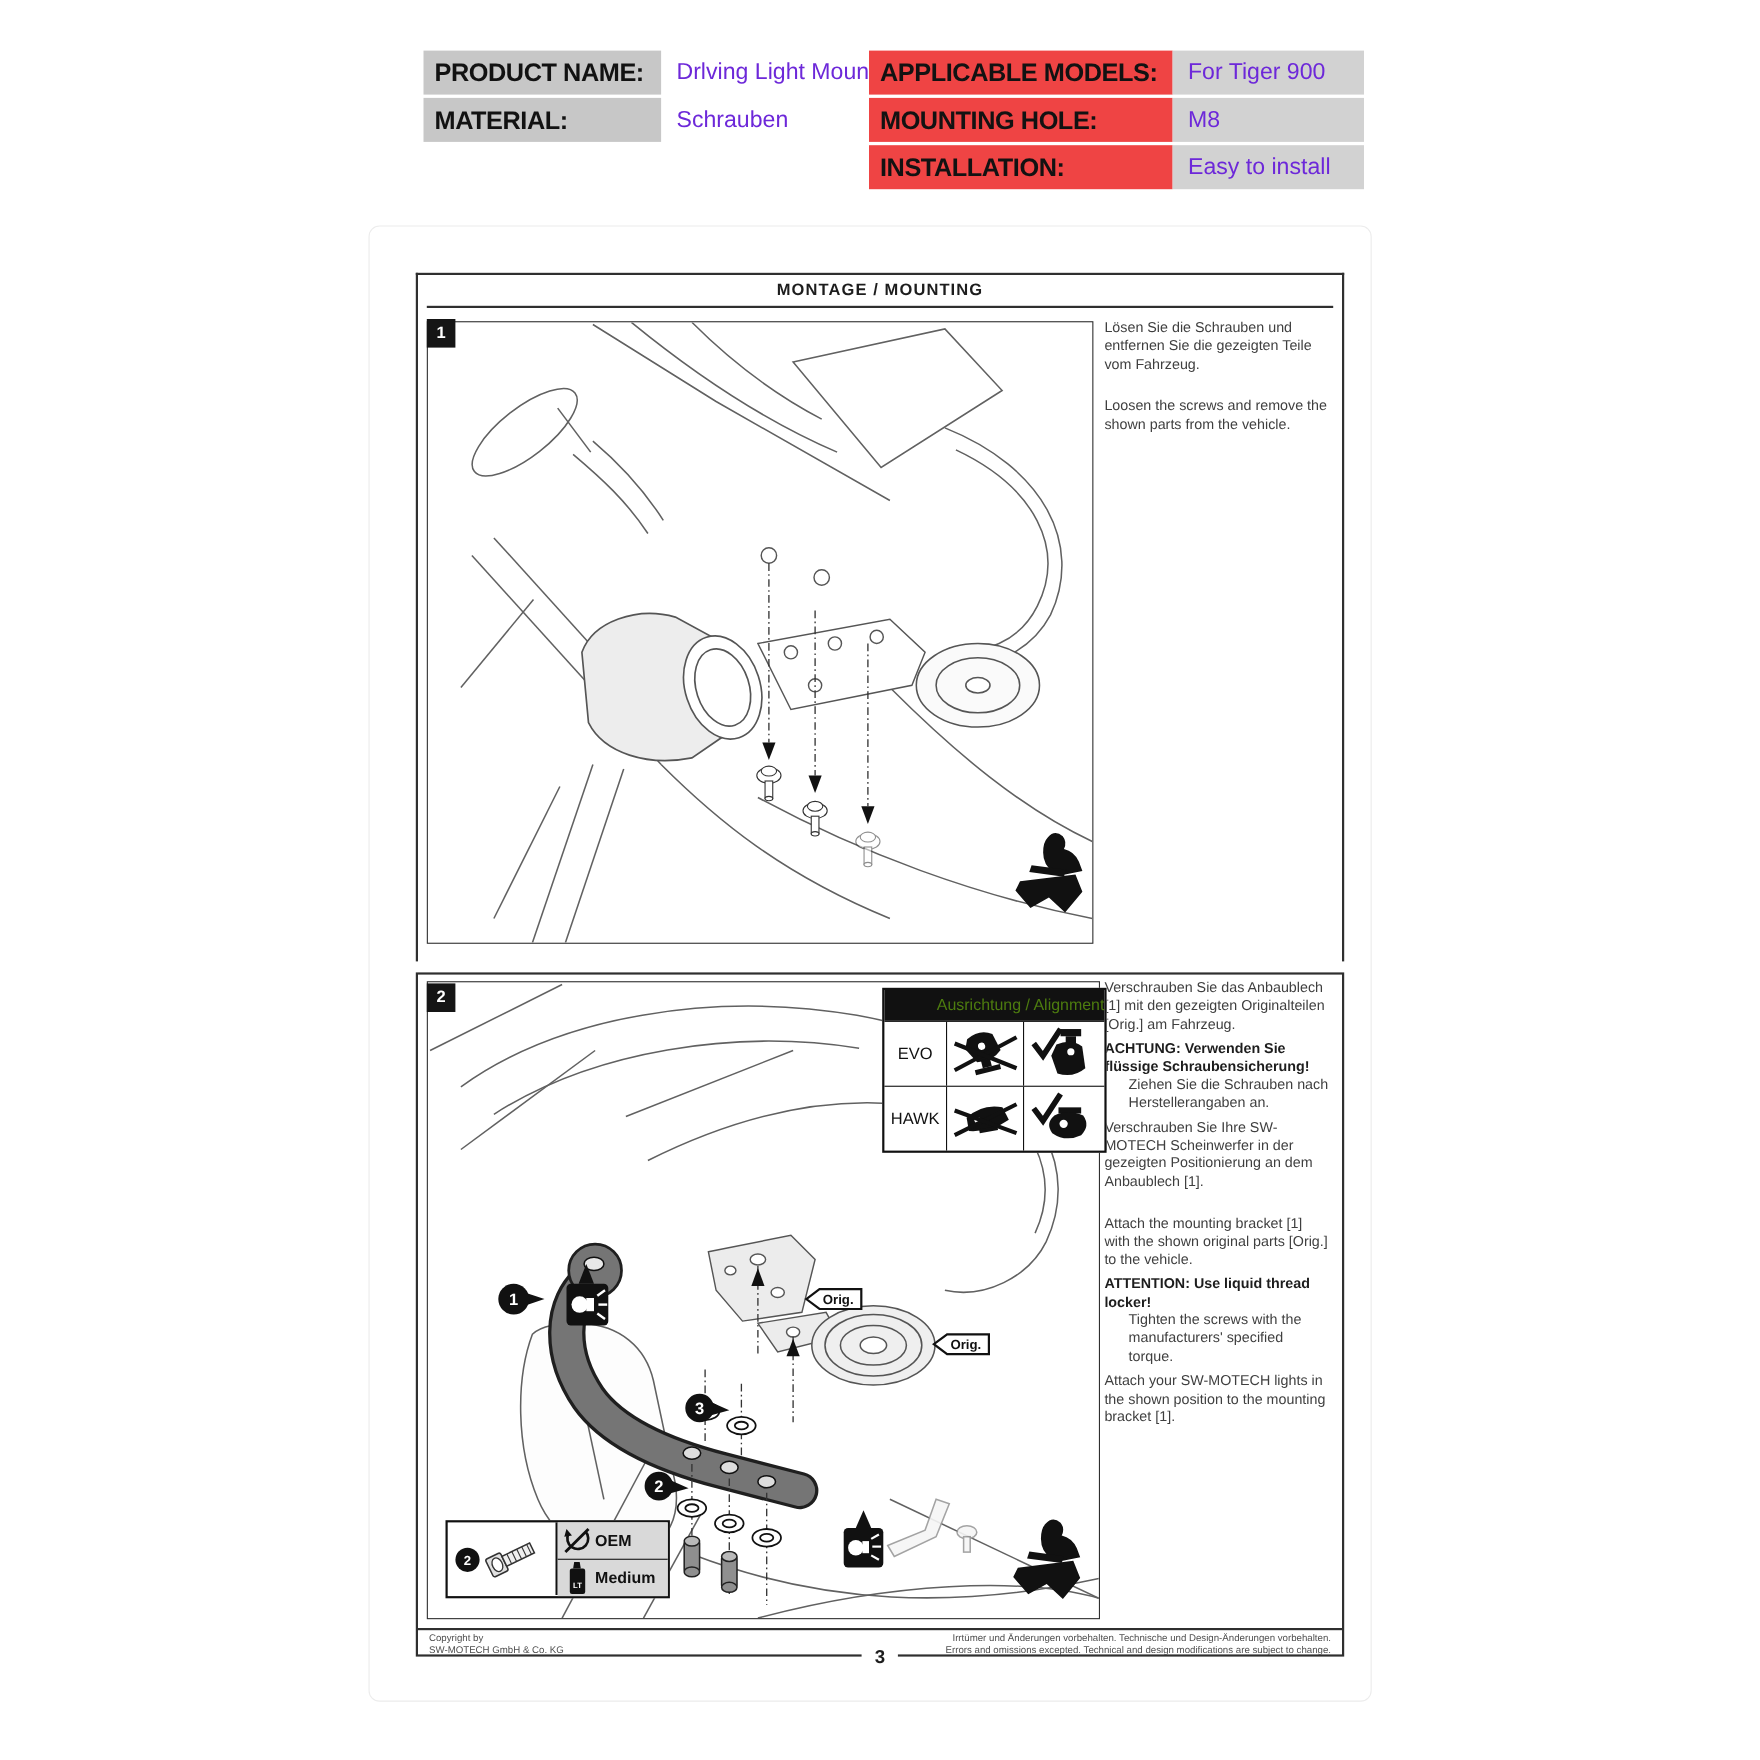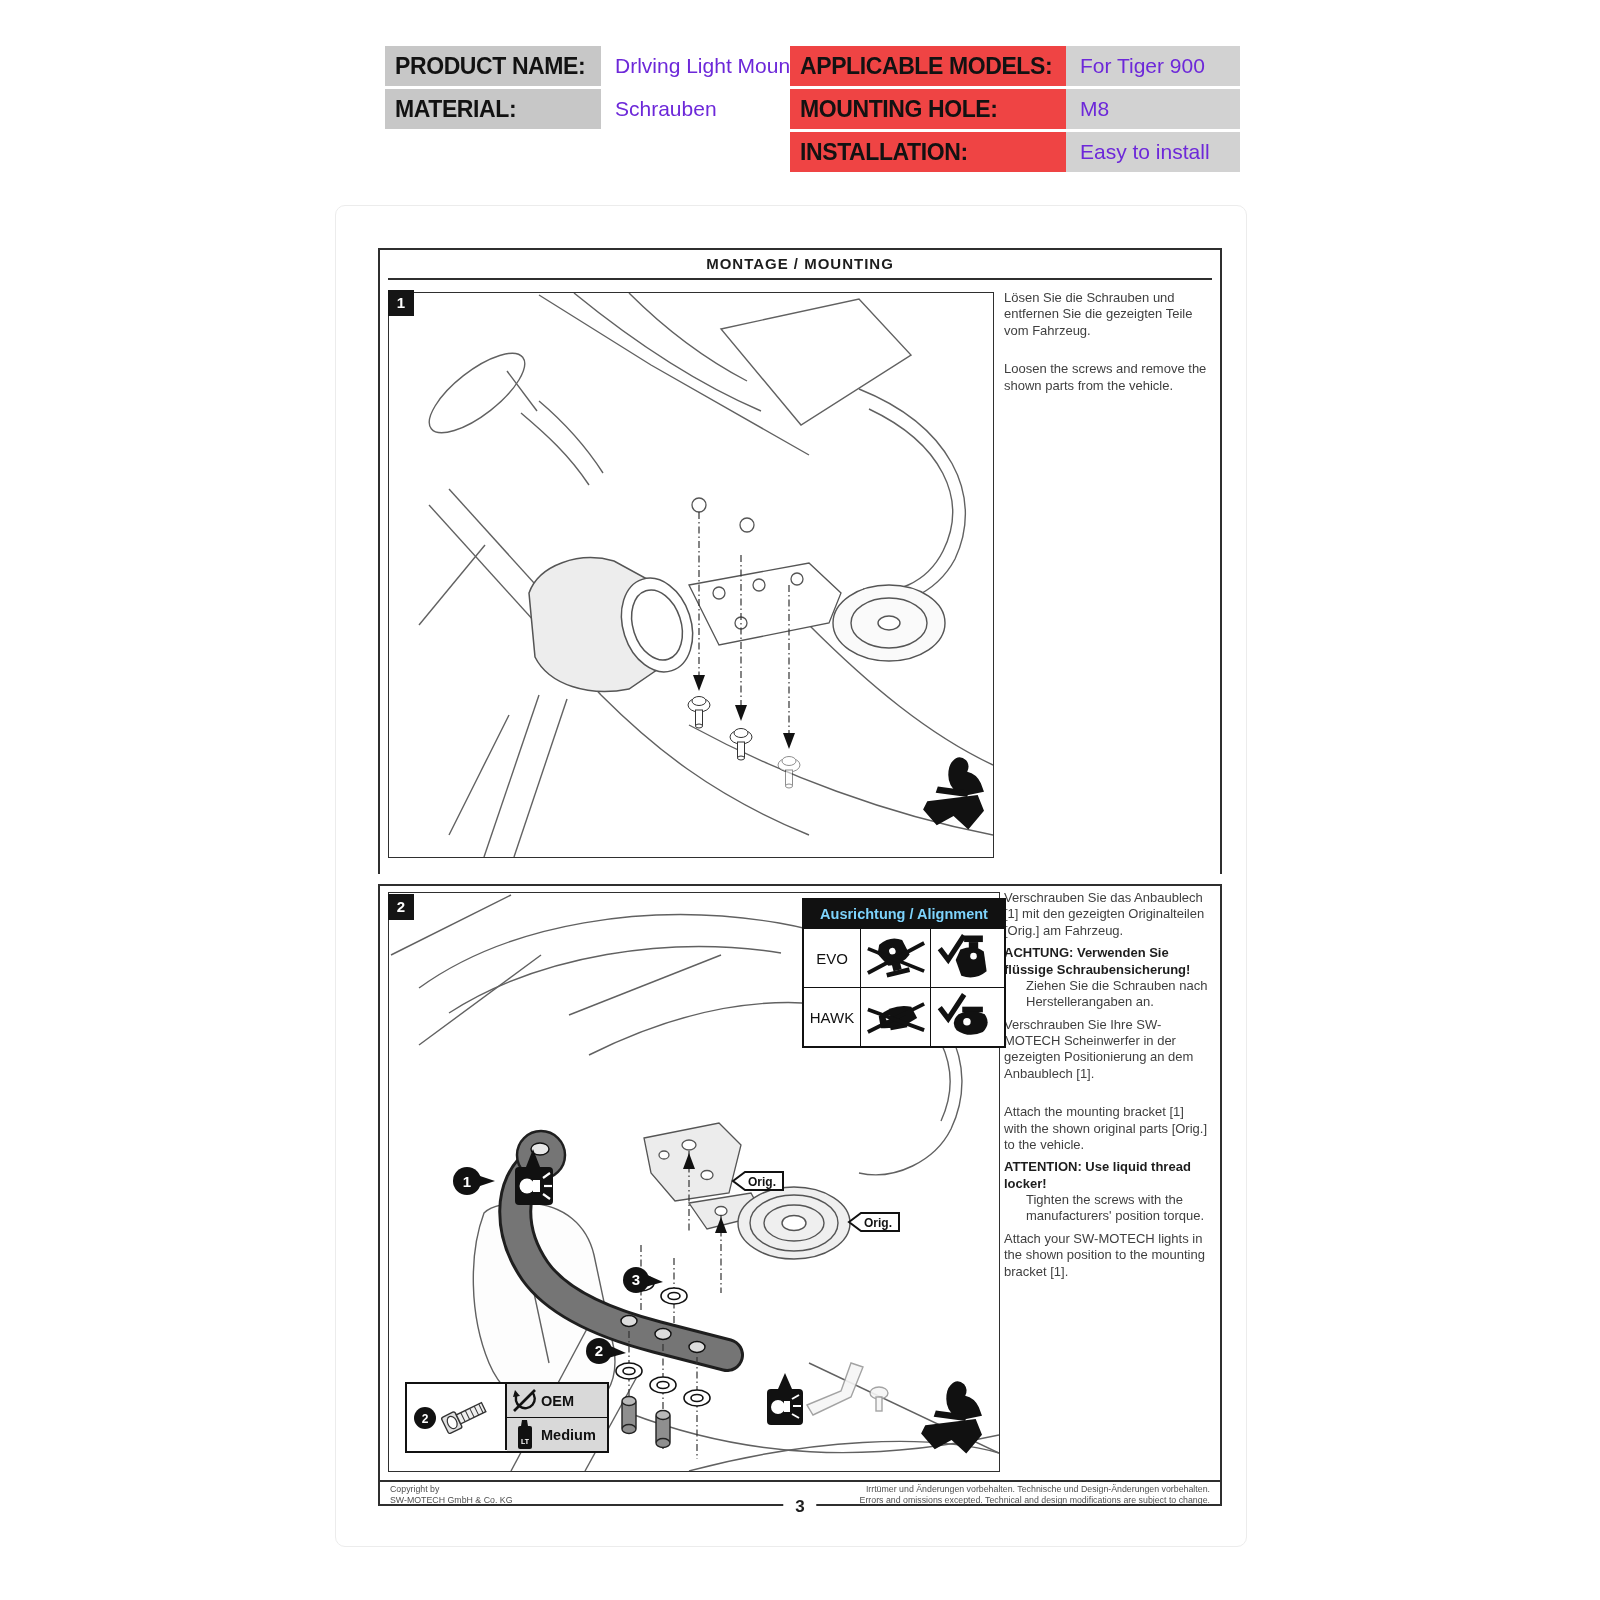--- a/index.html
+++ b/index.html
@@ -28,21 +28,21 @@
            text-align:center;line-height:26px;z-index:5;}
   .dframe{border:1.5px solid #2f2f2f;background:#fff;overflow:hidden;}
   .coltext{font-size:13px;line-height:1.26;color:#3f3f3f;}
   .coltext p{margin:0 0 6px 0;}
   .coltext p.gap{margin-top:22px;}
   .coltext .warn{font-weight:bold;color:#1d1d1d;margin-bottom:0;}
   .coltext .warnrest{margin-top:0;padding-left:22px;}
 
   
   .atable{border:2px solid #111;background:#fff;z-index:6;}
-  .ahead{background:#111;color:#7dd3fc;font-weight:bold;font-size:14.5px;text-align:center;
+  .ahead{background:#111;color:#4d7c0f;font-weight:normal;font-size:14.5px;text-align:right;
          line-height:28px;letter-spacing:0px;white-space:nowrap;}
   .arow{display:grid;grid-template-columns:56px 70px 70px;border-top:1.5px solid #111;}
   .acell{height:58px;display:flex;align-items:center;justify-content:center;}
   .acell + .acell{border-left:1.5px solid #111;}
   .amodel{font-weight:normal;font-size:15px;color:#111;}
 
   
   .legend{border:2px solid #111;display:grid;grid-template-columns:100px 100px;background:#fff;z-index:6;}
   .leg-left{grid-row:span 2;position:relative;border-right:2px solid #111;height:66px;}
   .leg-row{height:33px;background:#d9d9d9;position:relative;display:flex;align-items:center;}
@@ -428,21 +428,21 @@
       </div>
     </div>
 
     <div class="abs coltext" style="left:624px;top:4px;width:204px;">
       <p>Verschrauben Sie das Anbaublech [1] mit den gezeigten Originalteilen [Orig.] am Fahrzeug.</p>
       <p class="warn">ACHTUNG: Verwenden Sie flüssige Schraubensicherung!</p>
       <p class="warnrest">Ziehen Sie die Schrauben nach Herstellerangaben an.</p>
       <p>Verschrauben Sie Ihre SW-MOTECH Scheinwerfer in der gezeigten Positionierung an dem Anbaublech [1].</p>
       <p class="gap">Attach the mounting bracket [1] with the shown original parts [Orig.] to the vehicle.</p>
       <p class="warn">ATTENTION: Use liquid thread locker!</p>
-      <p class="warnrest">Tighten the screws with the manufacturers' position torque.</p>
+      <p class="warnrest">Tighten the screws with the manufacturers' specified torque.</p>
       <p>Attach your SW-MOTECH lights in the shown position to the mounting bracket [1].</p>
     </div>
 
     <div class="abs rule" style="left:0;right:0;top:594px;height:1.5px;"></div>
     <div class="abs foot-small" style="left:10px;top:598px;">
       <div>Copyright by</div>
       <div>SW-MOTECH GmbH &amp; Co. KG</div>
     </div>
     <div class="abs foot-small" style="right:10px;top:598px;text-align:right;">
       <div>Irrtümer und Änderungen vorbehalten. Technische und Design-Änderungen vorbehalten.</div>

